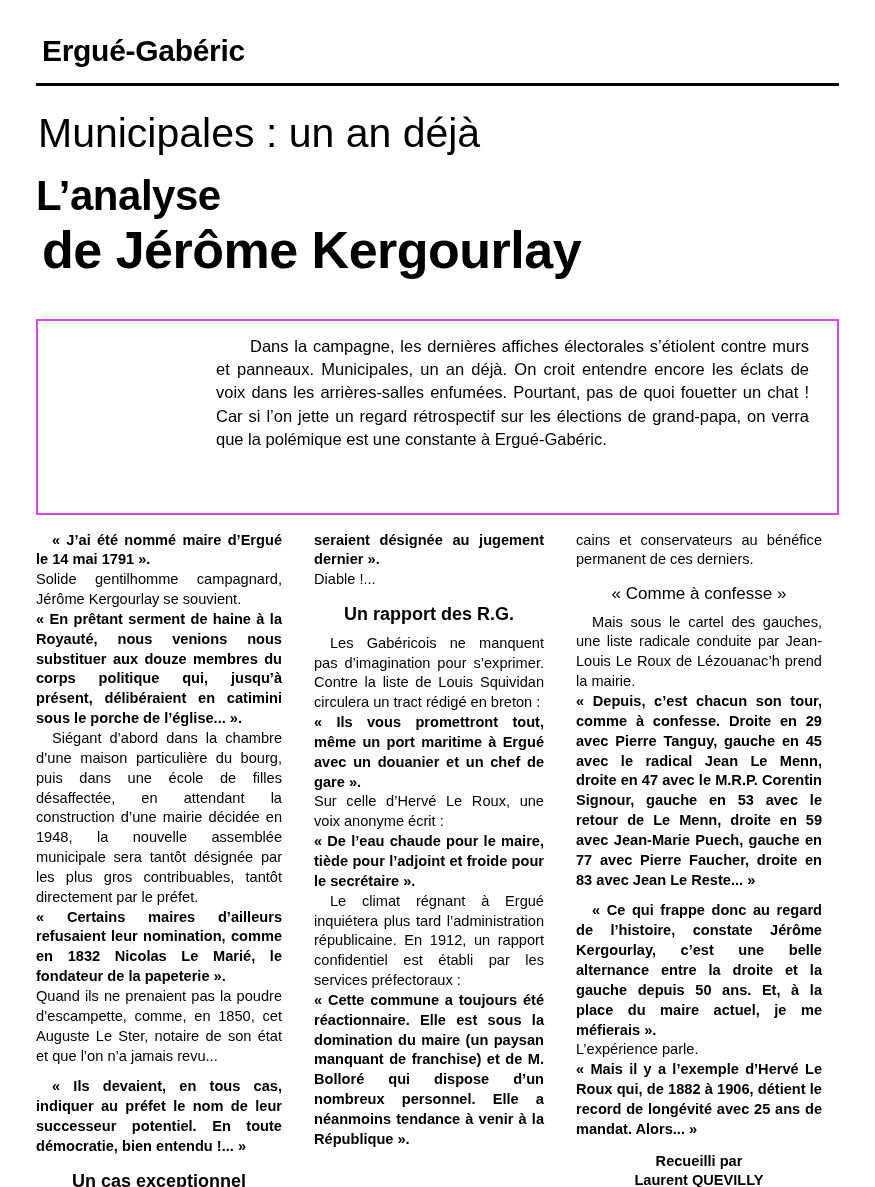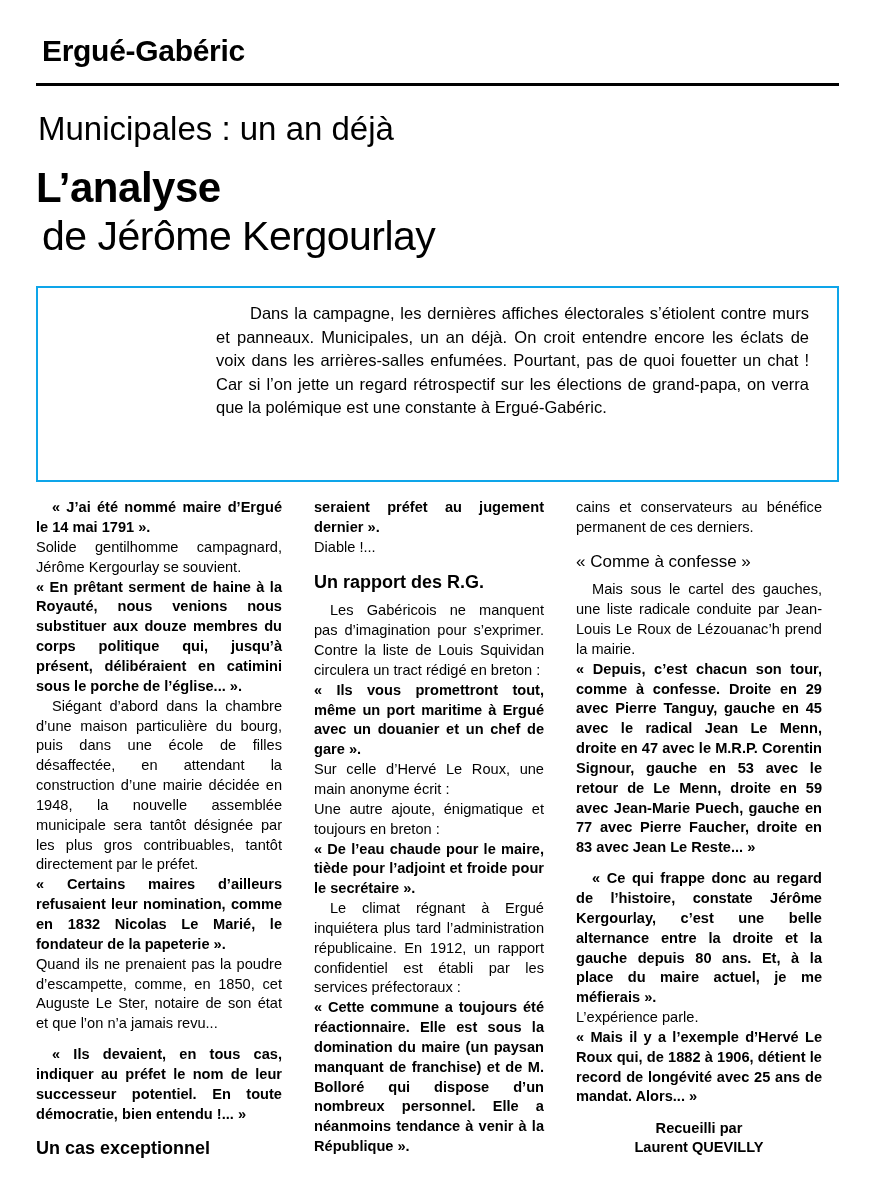--- a/index.html
+++ b/index.html
@@ -31,45 +31,45 @@
     line-height: 1.1;
     margin: 8px 0 0 6px;
   }
   .rule-thick {
     border-top: 3px solid #000;
     margin: 16px 0 0 0;
   }
 
   
   .kicker {
-    font-size: 33px;
+    font-size: 41px;
     font-weight: normal;
     letter-spacing: 0px;
     margin: 26px 0 0 2px;
     line-height: 1.05;
   }
   .headline1 {
     font-size: 42px;
     font-weight: bold;
     letter-spacing: -0.5px;
     margin: 18px 0 0 0;
     line-height: 1.08;
   }
   .headline2 {
-    font-size: 41px;
-    font-weight: normal;
+    font-size: 52px;
+    font-weight: bold;
     letter-spacing: -0.5px;
     margin: 4px 0 0 6px;
     line-height: 1.08;
   }
 
   
   .chapeau {
-    margin-top: 28px;
-    border: 2px solid #0ea5e9;
+    margin-top: 40px;
+    border: 2px solid #d946ef;
     padding: 14px 28px 16px 18px;
     min-height: 196px;
     box-sizing: border-box;
   }
   .chapeau p {
     margin: 0;
     font-size: 16.5px;
     line-height: 1.42;
     text-align: justify;
     text-indent: 34px;
@@ -101,20 +101,21 @@
     text-align: justify;
     text-indent: 16px;
   }
   .col p.noind { text-indent: 0; }
   .col p.bold { font-weight: bold; }
   .col p.sp { margin-top: 11px; }
 
   .subhead {
     font-size: 18px;
     font-weight: bold;
+    text-align: center;
     margin: 14px 0 8px 0;
     line-height: 1.2;
   }
   .subhead.quoted {
     font-weight: normal;
     font-size: 17px;
   }
   .signoff {
     margin-top: 12px;
     text-align: center;
@@ -144,37 +145,36 @@
         <p class="bold">« J’ai été nommé maire d’Ergué le 14 mai 1791 ».</p>
         <p class="noind">Solide gentilhomme campagnard, Jérôme Kergourlay se souvient.</p>
         <p class="bold noind">« En prêtant serment de haine à la Royauté, nous venions nous substituer aux douze membres du corps politique qui, jusqu’à présent, délibéraient en catimini sous le porche de l’église... ».</p>
         <p class="">Siégant d’abord dans la chambre d’une maison particulière du bourg, puis dans une école de filles désaffectée, en attendant la construction d’une mairie décidée en 1948, la nouvelle assemblée municipale sera tantôt désignée par les plus gros contribuables, tantôt directement par le préfet.</p>
         <p class="bold noind">« Certains maires d’ailleurs refusaient leur nomination, comme en 1832 Nicolas Le Marié, le fondateur de la papeterie ».</p>
         <p class="noind">Quand ils ne prenaient pas la poudre d’escampette, comme, en 1850, cet Auguste Le Ster, notaire de son état et que l’on n’a jamais revu...</p>
         <p class="bold sp">« Ils devaient, en tous cas, indiquer au préfet le nom de leur successeur potentiel. En toute démocratie, bien entendu !... »</p>
         <div class="subhead">Un cas exceptionnel</div>
       </div>
     <div class="col c2">
-        <p class="bold noind">seraient préfet au jugement dernier ».</p>
+        <p class="bold noind">seraient désignée au jugement dernier ».</p>
         <p class="noind">Diable !...</p>
         <div class="subhead">Un rapport des R.G.</div>
         <p class="">Les Gabéricois ne manquent pas d’imagination pour s’exprimer. Contre la liste de Louis Squividan circulera un tract rédigé en breton :</p>
         <p class="bold noind">« Ils vous promettront tout, même un port maritime à Ergué avec un douanier et un chef de gare ».</p>
-        <p class="noind">Sur celle d’Hervé Le Roux, une main anonyme écrit :</p>
-        <p class="noind">Une autre ajoute, énigmatique et toujours en breton :</p>
+        <p class="noind">Sur celle d’Hervé Le Roux, une voix anonyme écrit :</p>
         <p class="bold noind">« De l’eau chaude pour le maire, tiède pour l’adjoint et froide pour le secrétaire ».</p>
         <p class="">Le climat régnant à Ergué inquiétera plus tard l’administration républicaine. En 1912, un rapport confidentiel est établi par les services préfectoraux :</p>
         <p class="bold noind">« Cette commune a toujours été réactionnaire. Elle est sous la domination du maire (un paysan manquant de franchise) et de M. Bolloré qui dispose d’un nombreux personnel. Elle a néanmoins tendance à venir à la République ».</p>
       </div>
     <div class="col c3">
         <p class="noind">cains et conservateurs au bénéfice permanent de ces derniers.</p>
         <div class="subhead quoted">« Comme à confesse »</div>
         <p class="">Mais sous le cartel des gauches, une liste radicale conduite par Jean-Louis Le Roux de Lézouanac’h prend la mairie.</p>
         <p class="bold noind">« Depuis, c’est chacun son tour, comme à confesse. Droite en 29 avec Pierre Tanguy, gauche en 45 avec le radical Jean Le Menn, droite en 47 avec le M.R.P. Corentin Signour, gauche en 53 avec le retour de Le Menn, droite en 59 avec Jean-Marie Puech, gauche en 77 avec Pierre Faucher, droite en 83 avec Jean Le Reste... »</p>
-        <p class="bold sp">« Ce qui frappe donc au regard de l’histoire, constate Jérôme Kergourlay, c’est une belle alternance entre la droite et la gauche depuis 80 ans. Et, à la place du maire actuel, je me méfierais ».</p>
+        <p class="bold sp">« Ce qui frappe donc au regard de l’histoire, constate Jérôme Kergourlay, c’est une belle alternance entre la droite et la gauche depuis 50 ans. Et, à la place du maire actuel, je me méfierais ».</p>
         <p class="noind">L’expérience parle.</p>
         <p class="bold noind">« Mais il y a l’exemple d’Hervé Le Roux qui, de 1882 à 1906, détient le record de longévité avec 25 ans de mandat. Alors... »</p>
         <div class="signoff">
           <div>Recueilli par</div>
           <div>Laurent QUEVILLY</div>
         </div>
       </div>
   </div>
 
 </div>

